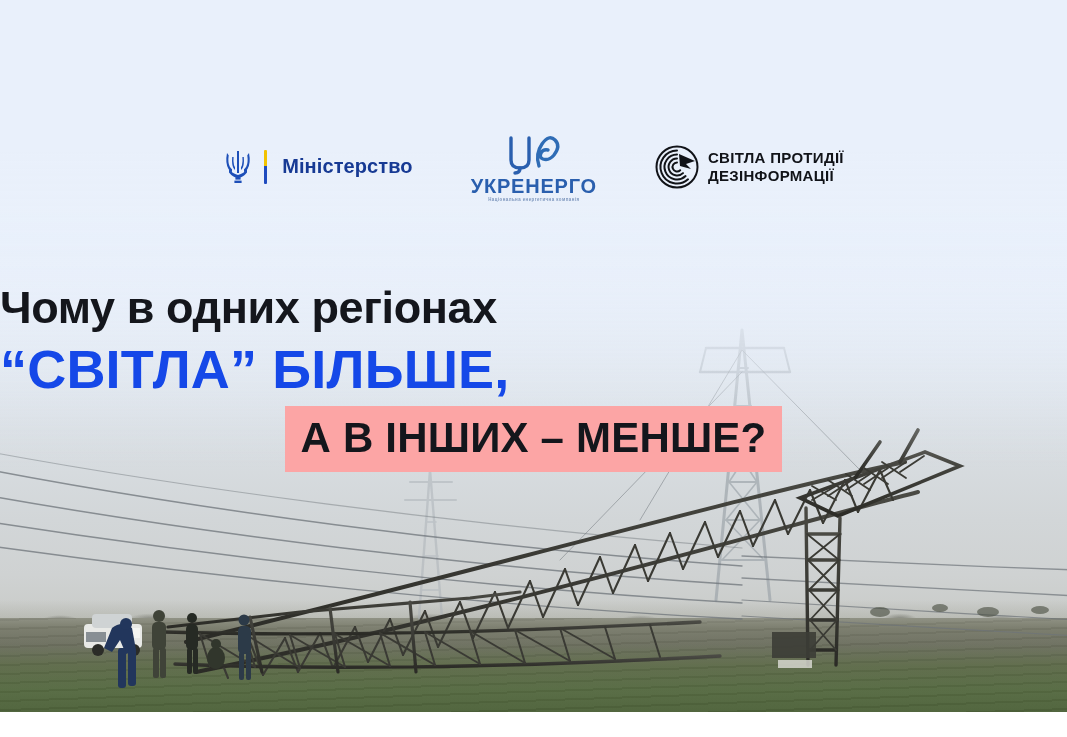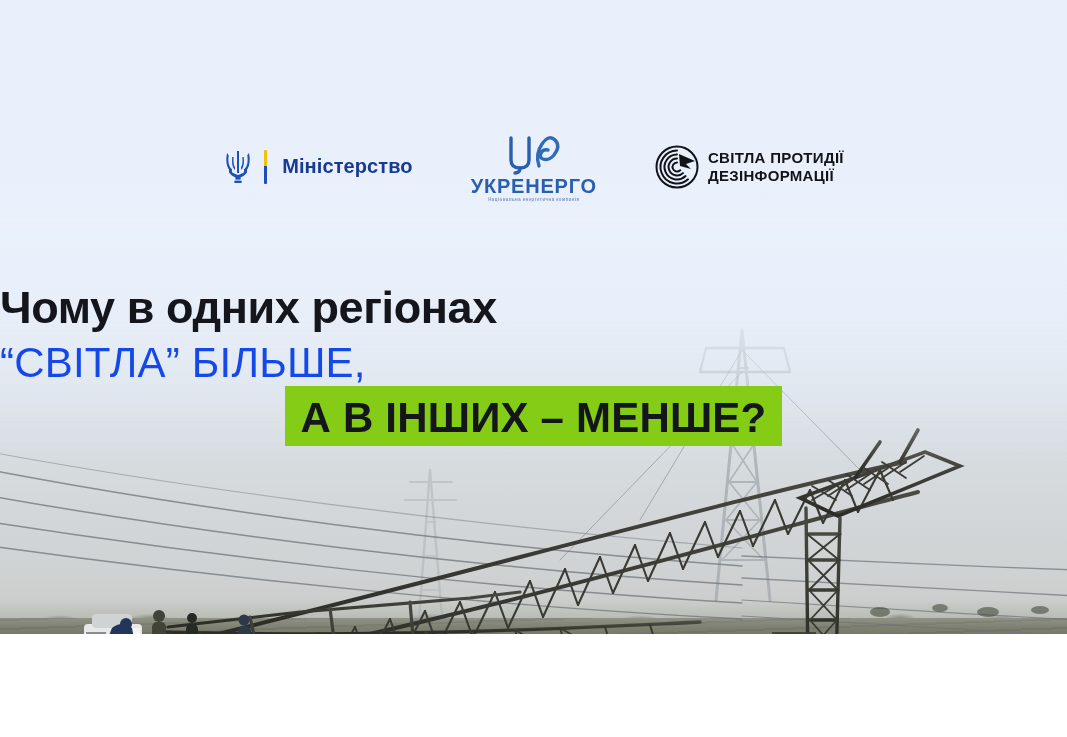--- a/index.html
+++ b/index.html
@@ -4,21 +4,21 @@
 <title>Infographic</title>
 <style>
   html, body {
     margin: 0;
     padding: 0;
     background: #ffffff;
   }
   .poster {
     position: relative;
     width: 1067px;
-    height: 634px;
+    height: 712px;
     overflow: hidden;
     background: #e9f0fb;
     font-family: "Liberation Sans", sans-serif;
     -webkit-font-smoothing: antialiased;
   }
 
   
   .photo {
     position: absolute;
     inset: 0;
@@ -168,35 +168,35 @@
   }
   .line { line-height: 1; white-space: nowrap; }
   .line-1 {
     font-size: 45px;
     font-weight: 700;
     color: #14161c;
     letter-spacing: -0.4px;
     padding-bottom: 12px;
   }
   .line-2 {
-    font-size: 42px;
-    font-weight: 400;
+    font-size: 54px;
+    font-weight: 700;
     color: #1548e8;
     letter-spacing: .2px;
-    padding-bottom: 2px;
+    padding-bottom: 10px;
   }
   .line-3-wrap { display: flex; justify-content: center; }
   .line-3 {
     display: inline-block;
-    background: #84cc16;
+    background: #fca5a5;
     color: #14161c;
     font-size: 42px;
     font-weight: 700;
     letter-spacing: .2px;
-    padding: 11px 16px 7px 16px;
+    padding: 11px 16px 13px 16px;
   }
 </style>
 </head>
 <body>
 
 <div class="poster">
 
   <div class="photo">
     <div class="sky"></div>
     <div class="horizon-haze"></div>

